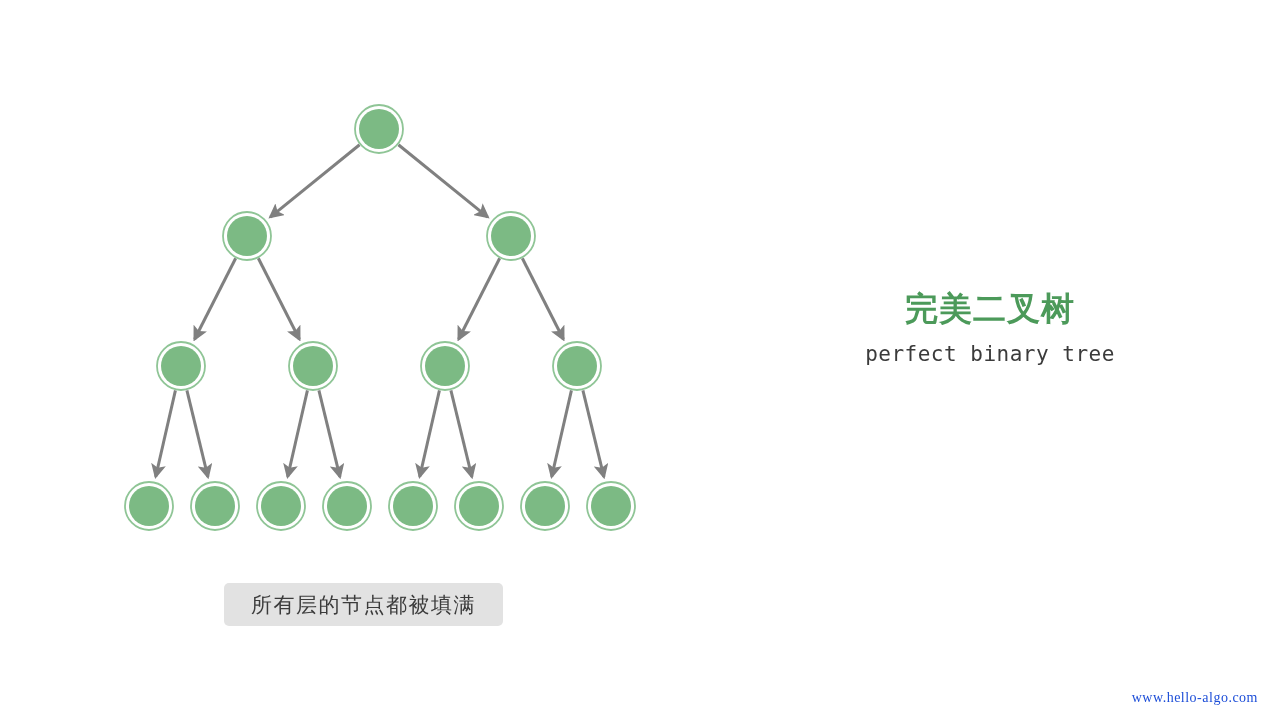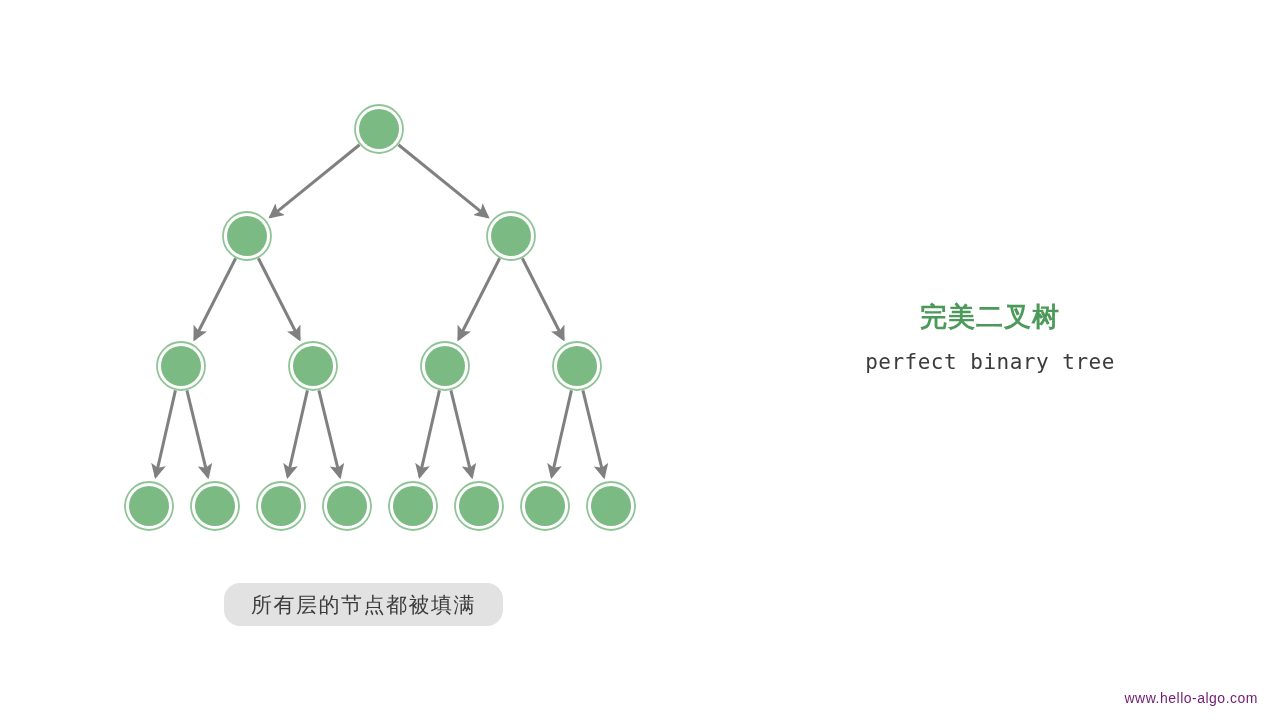--- a/index.html
+++ b/index.html
@@ -25,26 +25,26 @@
 
   .legend-block {
     position: absolute;
     left: 790px;
     top: 292px;
     width: 400px;
     text-align: center;
   }
 
   .legend-title {
-    font-size: 27px;
+    font-size: 33px;
     font-weight: bold;
     color: #4C9A5A;
     letter-spacing: 1px;
     line-height: 34px;
-    margin: 8px;
+    margin: 0;
   }
 
   .legend-en {
     font-family: "DejaVu Sans Mono", "Liberation Mono", monospace;
     font-size: 21px;
     color: #3b3b3b;
     line-height: 34px;
     margin-top: 11px;
     letter-spacing: 0.5px;
     text-align: center;
@@ -63,35 +63,35 @@
     letter-spacing: 1px;
   }
 
   .caption-pill {
     position: absolute;
     left: 224px;
     top: 583px;
     height: 43px;
     line-height: 43px;
     padding: 0 27px;
-    border-radius: 16px;
+    border-radius: 5px;
     background: #E2E2E2;
     color: #3b3b3b;
     font-size: 21px;
     letter-spacing: 1.5px;
     white-space: nowrap;
   }
 
   .watermark {
     position: absolute;
     right: 22px;
     bottom: 14px;
-    font-family: Liberation Sans, sans-serif;
+    font-family: Liberation Serif, serif;
     font-size: 14px;
-    color: #701a75;
+    color: #1d4ed8;
     letter-spacing: 0.5px;
     margin-top: 17px;
   }
 </style>
 </head>
 <body>
 
 <svg id="diagram-canvas" viewBox="0 0 1280 720" xmlns="http://www.w3.org/2000/svg">
   <defs>
     <marker id="arrowhead" markerWidth="5" markerHeight="5" refX="4.2" refY="2.5" orient="auto" markerUnits="strokeWidth">

